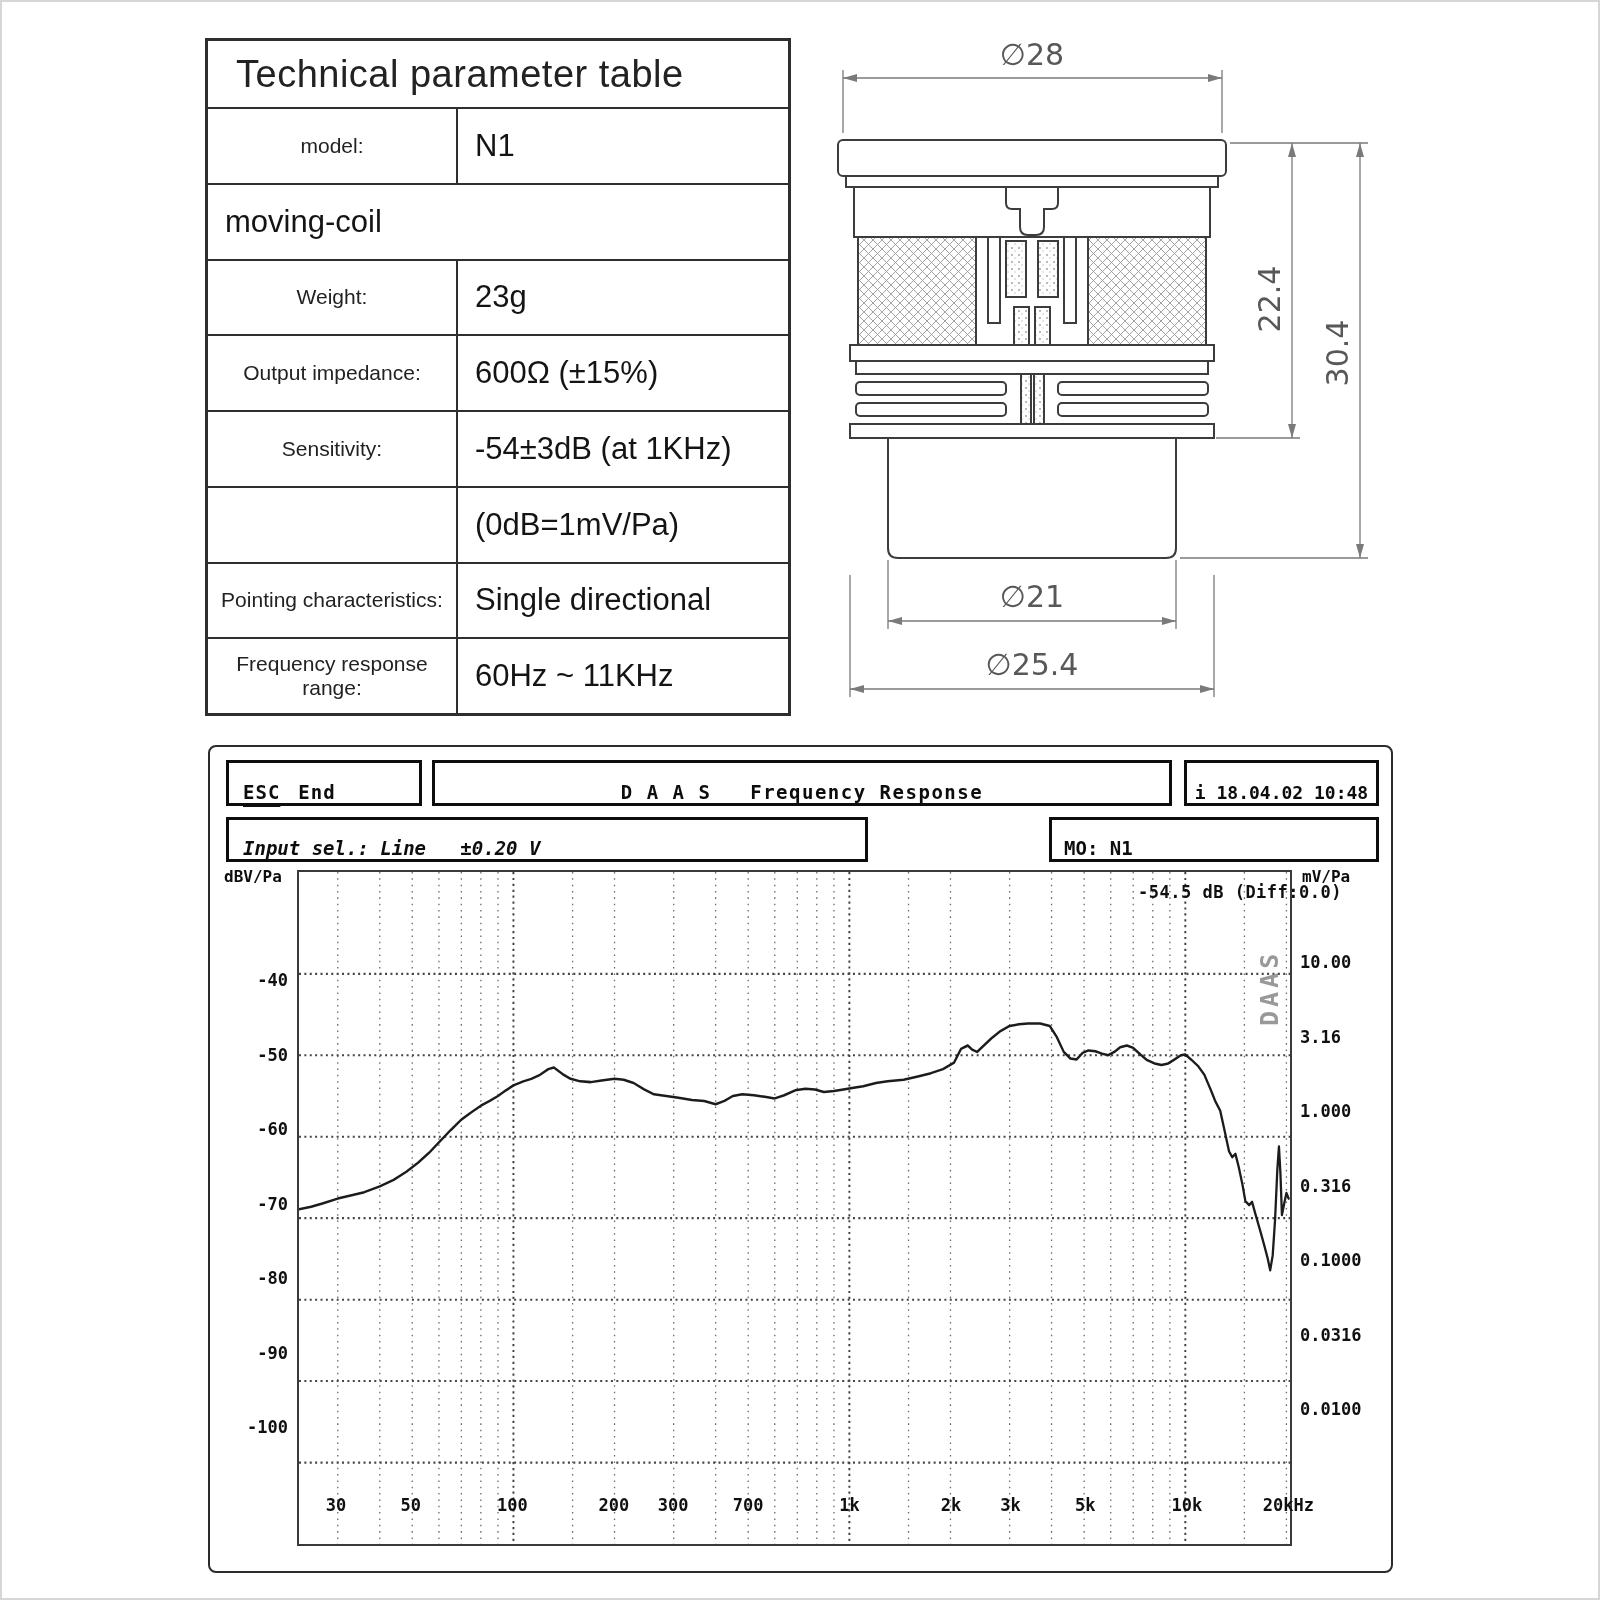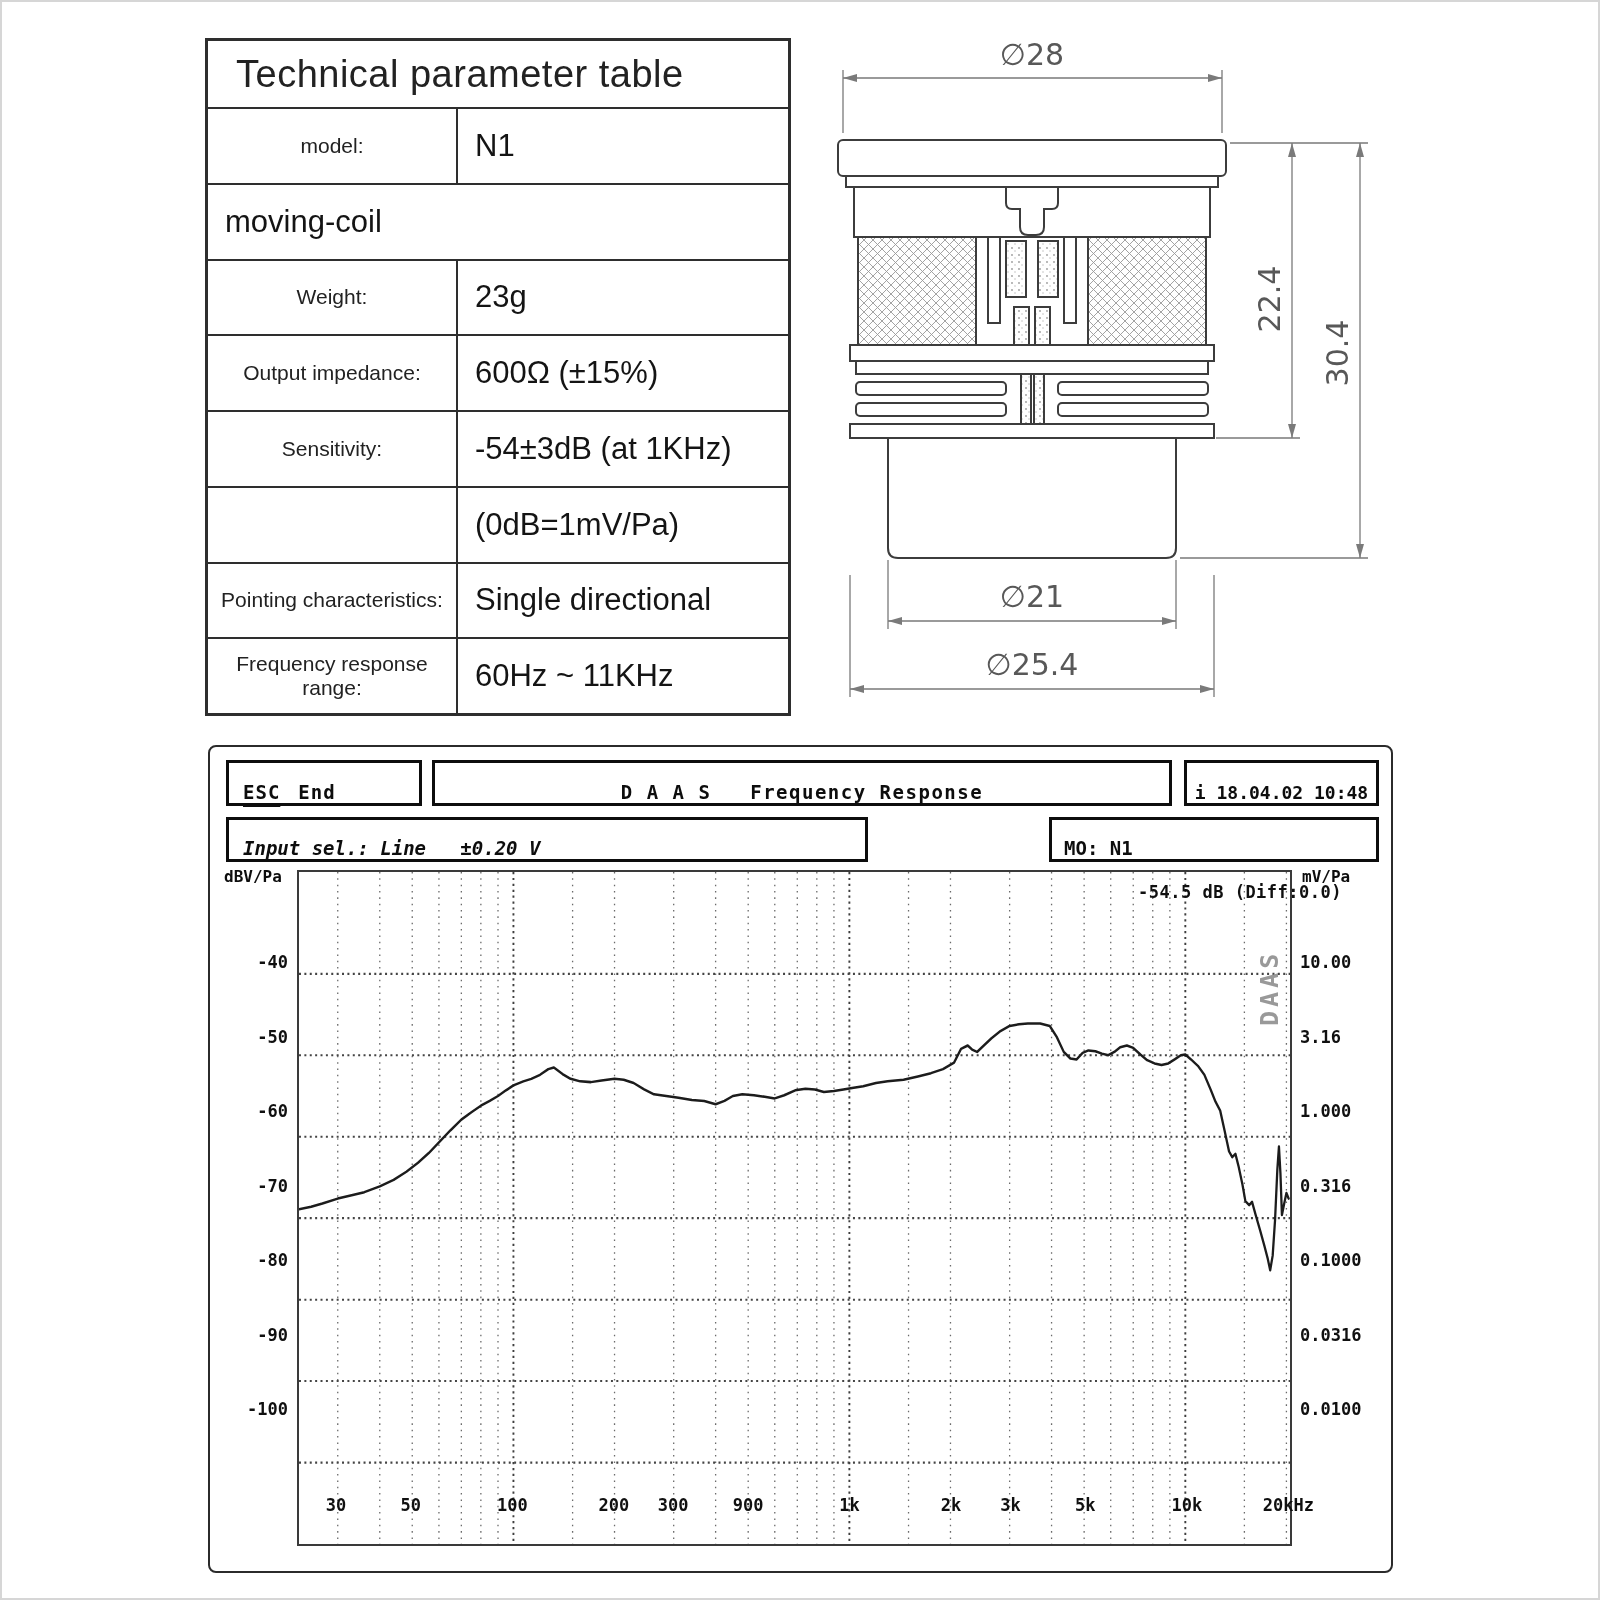--- a/index.html
+++ b/index.html
@@ -58,21 +58,21 @@
   }
   .daas-logo {
     position:absolute; right:6px; top:4px; height:150px;
     writing-mode:vertical-rl; transform:rotate(180deg);
     font-size:25px; letter-spacing:4px; color:#8f8f8f; opacity:0.9;
   }
   .unit-left  { position:absolute; left:14px;  top:120px; font-size:16px; }
   .unit-right { position:absolute; left:1092px; top:120px; font-size:16px; }
   .tick { position:absolute; font-size:17px; font-weight:bold; color:#101010;
           font-family:"DejaVu Sans Mono", monospace; }
-  .tick.l { width:72px; text-align:right; }
+  .tick.l { width:72px; text-align:right;margin-top:18px; }
   .tick.r { width:90px; text-align:left; }
   .tick.x { width:80px; text-align:center; }
 </style>
 </head>
 <body>
 
 <div class="page">
 
   <section class="spec-table">
     <div class="spec-title">Technical parameter table</div>
@@ -248,21 +248,21 @@
         <span class="tick r" style="left: 1090px; top: 354.273px;">1.000</span>
         <span class="tick r" style="left: 1090px; top: 428.818px;">0.316</span>
         <span class="tick r" style="left: 1090px; top: 503.364px;">0.1000</span>
         <span class="tick r" style="left: 1090px; top: 577.909px;">0.0316</span>
         <span class="tick r" style="left: 1090px; top: 652.455px;">0.0100</span>
         <span class="tick x" style="left: 85.9205px; top: 748px;">30</span>
         <span class="tick x" style="left: 160.747px; top: 748px;">50</span>
         <span class="tick x" style="left: 262.28px; top: 748px;">100</span>
         <span class="tick x" style="left: 363.813px; top: 748px;">200</span>
         <span class="tick x" style="left: 423.206px; top: 748px;">300</span>
-        <span class="tick x" style="left: 498.032px; top: 748px;">900</span>
+        <span class="tick x" style="left: 498.032px; top: 748px;">700</span>
         <span class="tick x" style="left: 599.565px; top: 748px;">1k</span>
         <span class="tick x" style="left: 701.098px; top: 748px;">2k</span>
         <span class="tick x" style="left: 760.491px; top: 748px;">3k</span>
         <span class="tick x" style="left: 835.317px; top: 748px;">5k</span>
         <span class="tick x" style="left: 936.85px; top: 748px;">10k</span>
         <span class="tick x" style="left: 1038.38px; top: 748px;">20kHz</span>
       </div>
   </section>
 </div>
 

